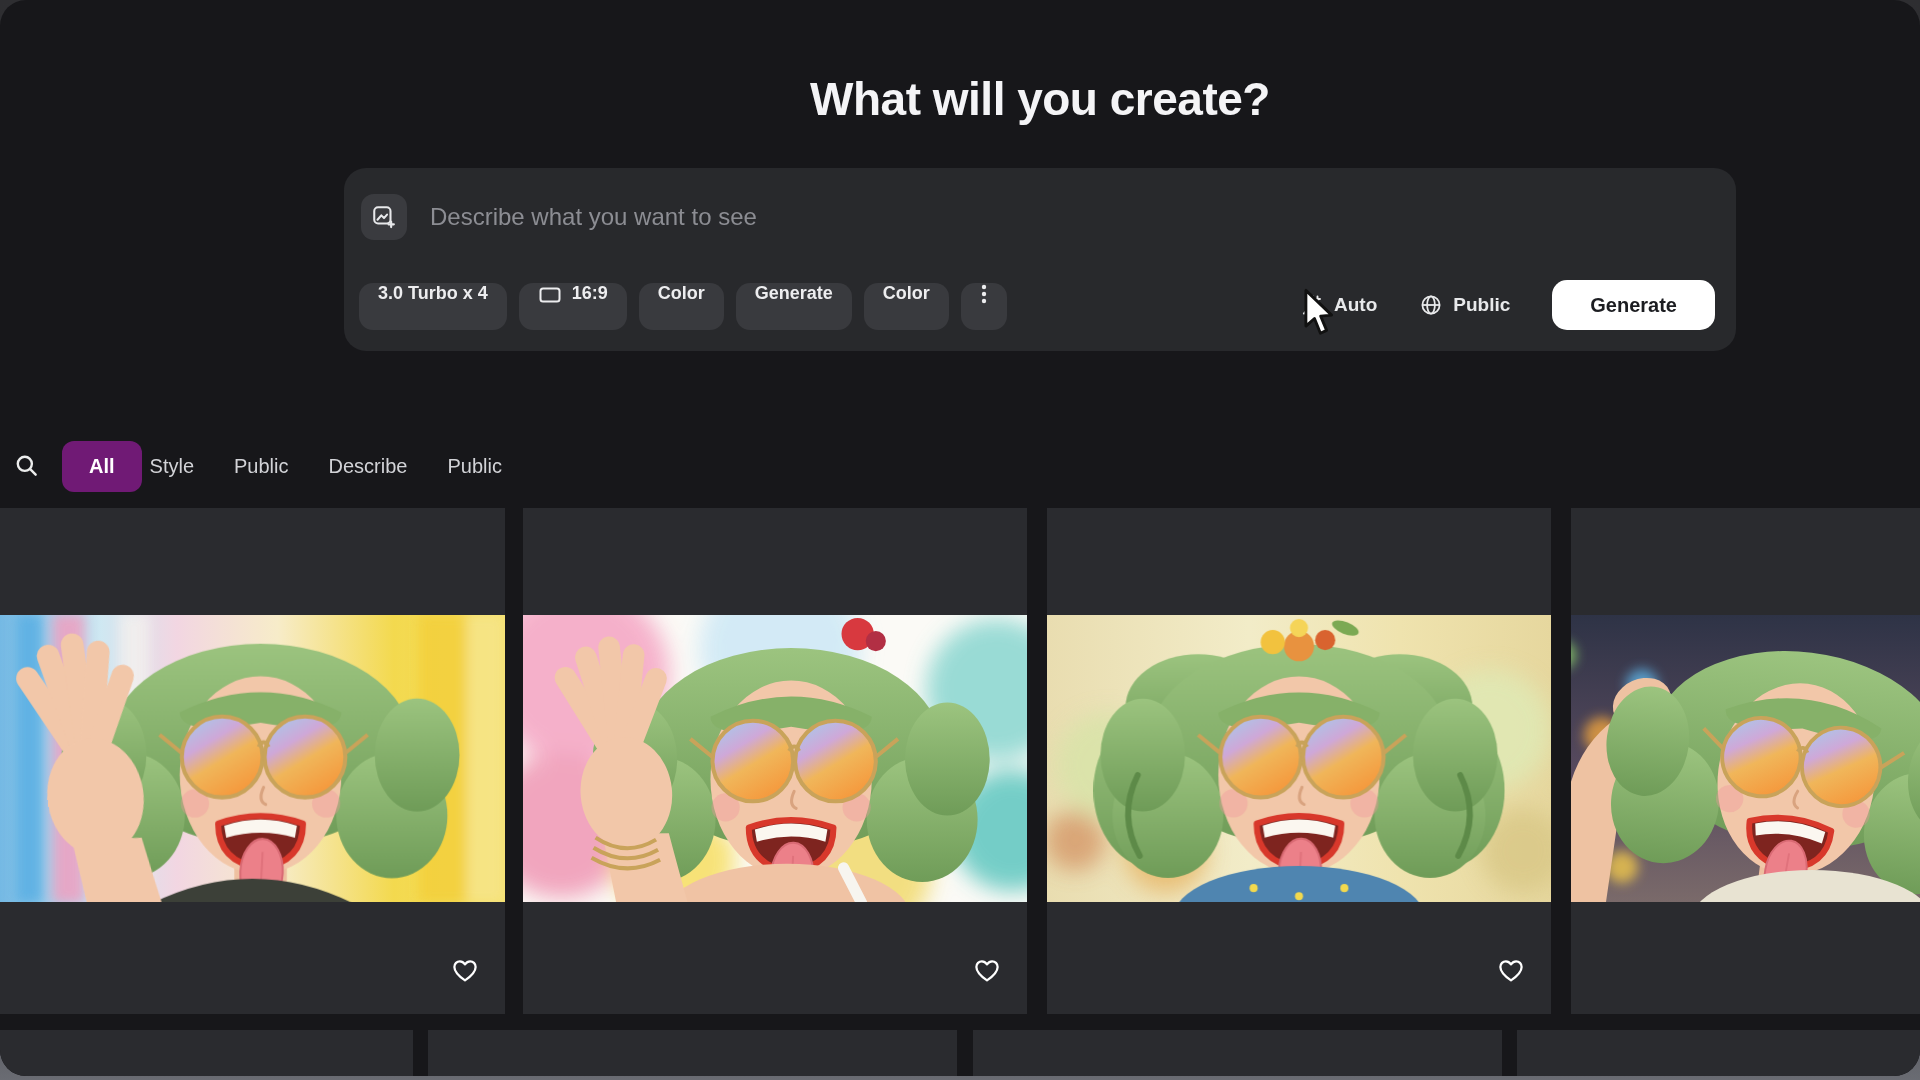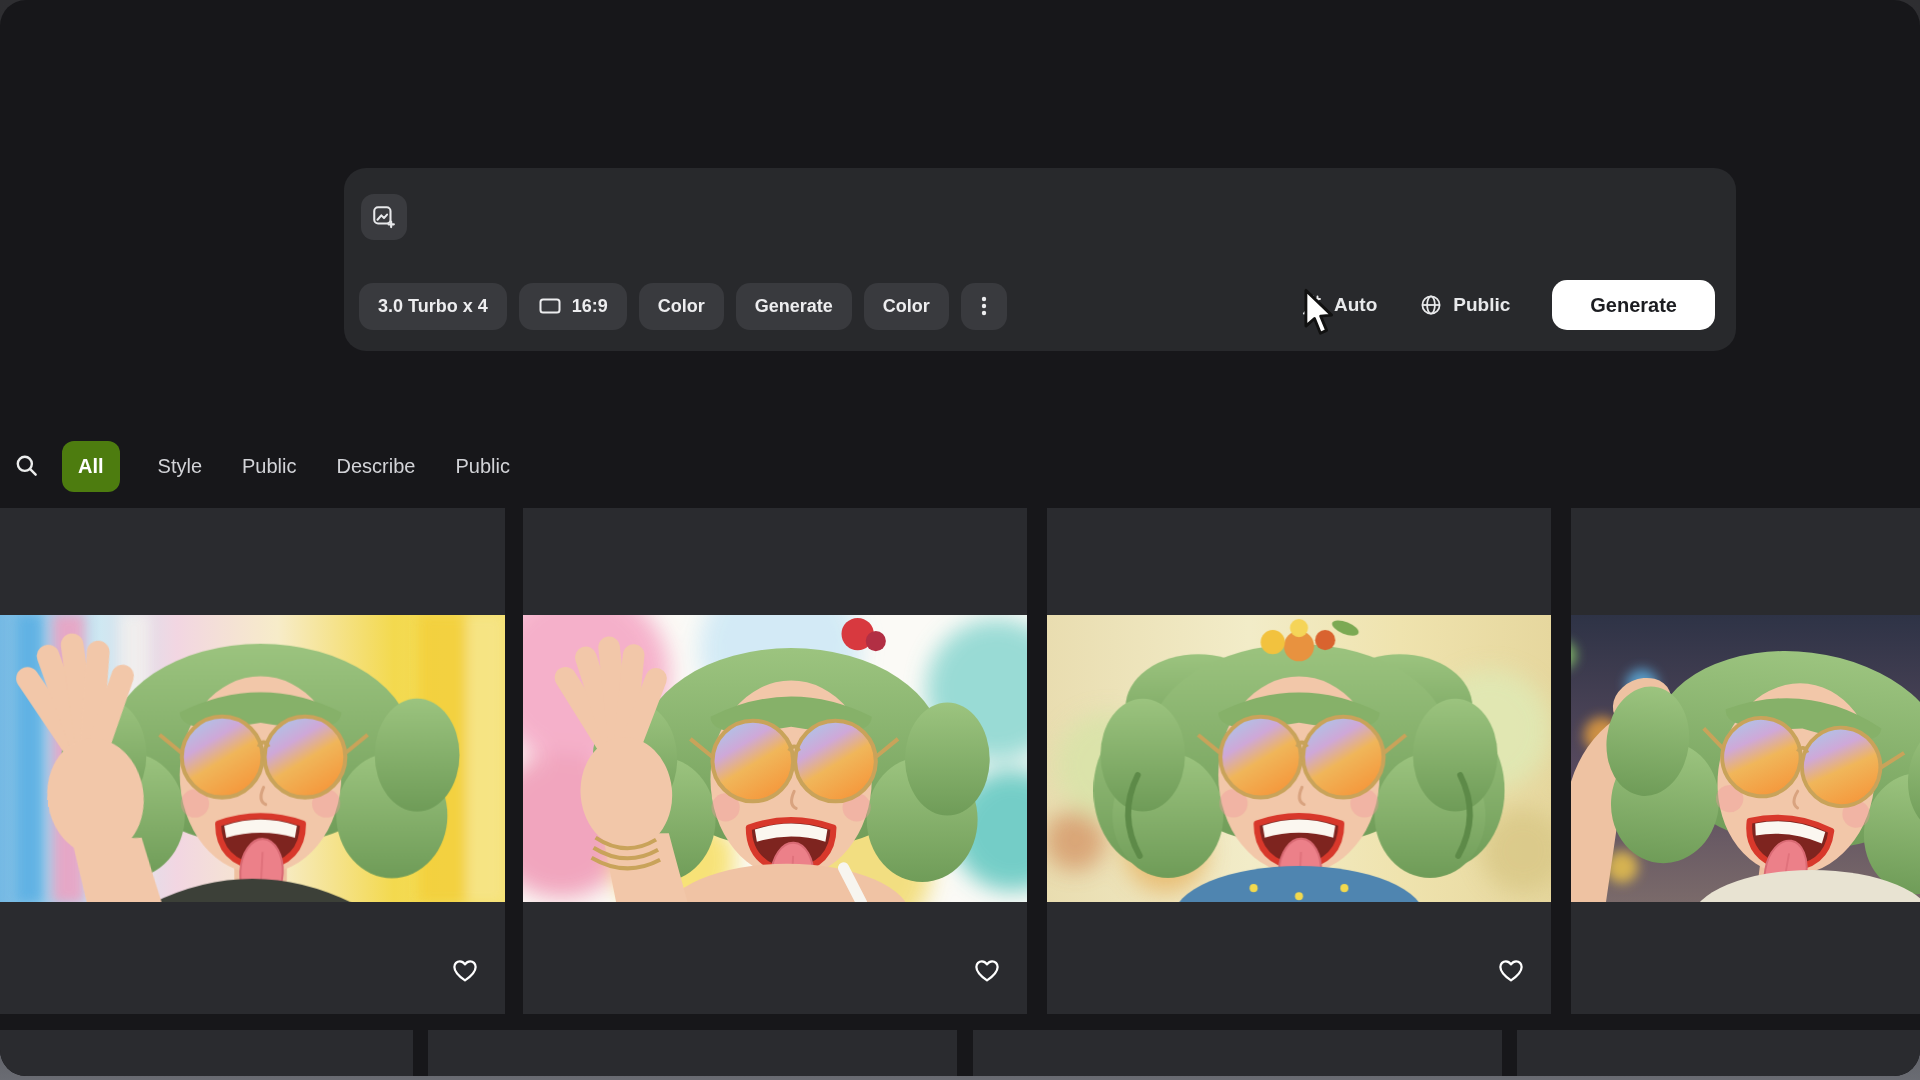--- a/index.html
+++ b/index.html
@@ -34,21 +34,21 @@
     background:transparent; border:none; outline:none;
     font-family:"Liberation Sans",sans-serif; font-size:24px; color:#e9e9eb;
   }
   .prompt-input::placeholder { color:#8c8d93; opacity:1; }
   .chips {
     position:absolute; left:15px; top:114px; height:48px;
     display:flex; align-items:center; gap:12px;
   }
   .chip {
     height:47px; padding:0 19px; background:#393a3e; border-radius:14px;
-    display:flex; align-items:center; gap:10px;
+    display:flex; gap:10px;
     color:#ededef; font-size:18px; font-weight:700; cursor:pointer; white-space:nowrap;
   }
   .chip.more { padding:0 13px; }
   .right-actions {
     position:absolute; right:21px; top:112px; height:50px;
     display:flex; align-items:center; gap:42px;
   }
   .toggle-action {
     display:flex; align-items:center; gap:10px;
     color:#e8e9eb; font-size:19px; font-weight:700; cursor:pointer;justify-content:space-between;
@@ -66,22 +66,22 @@
   .search-btn {
     width:34px; height:34px; border:none; background:none; padding:0;
     display:flex; align-items:center; justify-content:center; cursor:pointer;
     margin-right:18px;
   }
   .tab {
     font-size:20px; font-weight:500; color:#d2d3d7; cursor:pointer;
     margin-right:40px;
   }
   .tab.selected {
-    background:#4d7c0f; color:#ffffff; font-weight:700;
-    padding:14px 16px; border-radius:12px; margin-right:38px;
+    background:#701a75; color:#ffffff; font-weight:700;
+    padding:14px 27px; border-radius:12px; margin-right:8px;
   }
   
   .card {
     position:absolute; background:#2a2b2f; overflow:hidden;
   }
   .card .img-strip {
     position:absolute; left:0; top:107px; width:100%; height:287px;
   }
   .card .img-strip svg { width:100%; height:100%; display:block; }
   .like-btn {
@@ -168,29 +168,31 @@
         <rect x="-8" y="-118" width="17" height="90" rx="8.5" transform="rotate(12 0 -20)"></rect>
         <rect x="-8" y="-104" width="17" height="76" rx="8.5" transform="rotate(27 0 -20)"></rect>
       </g>
       <ellipse cx="2" cy="0" rx="36" ry="44" fill="#f2c7a9"></ellipse>
     </g>
   </defs>
 </svg>
 
 <div class="frame">
 
+  <h1 class="page-title">What will you create?</h1>
 
   <div class="prompt-box">
     <div class="upload-tile">
       <svg width="26" height="26" viewBox="0 0 24 24" fill="none" stroke="#e8e9eb" stroke-width="1.9" stroke-linecap="round" stroke-linejoin="round">
         <rect x="3" y="3" width="15" height="15" rx="3.5"></rect>
         <path d="M6 14.5 L9.5 10.5 L12 13 L14.8 9.8"></path>
         <path d="M18.6 16.3 v5 M16.1 18.8 h5" stroke-width="2"></path>
       </svg>
     </div>
+    <input class="prompt-input" type="text" value="" placeholder="Describe what you want to see" style="">
 
     <div class="chips">
       <div class="chip">
         <span>3.0 Turbo x 4</span>
       </div>
       <div class="chip">
         <svg width="24" height="24" viewBox="0 0 24 24" fill="none" stroke="#ededef" stroke-width="2">
           <rect x="2.5" y="5.5" width="19" height="13" rx="2.5"></rect>
         </svg>
         <span>16:9</span>

